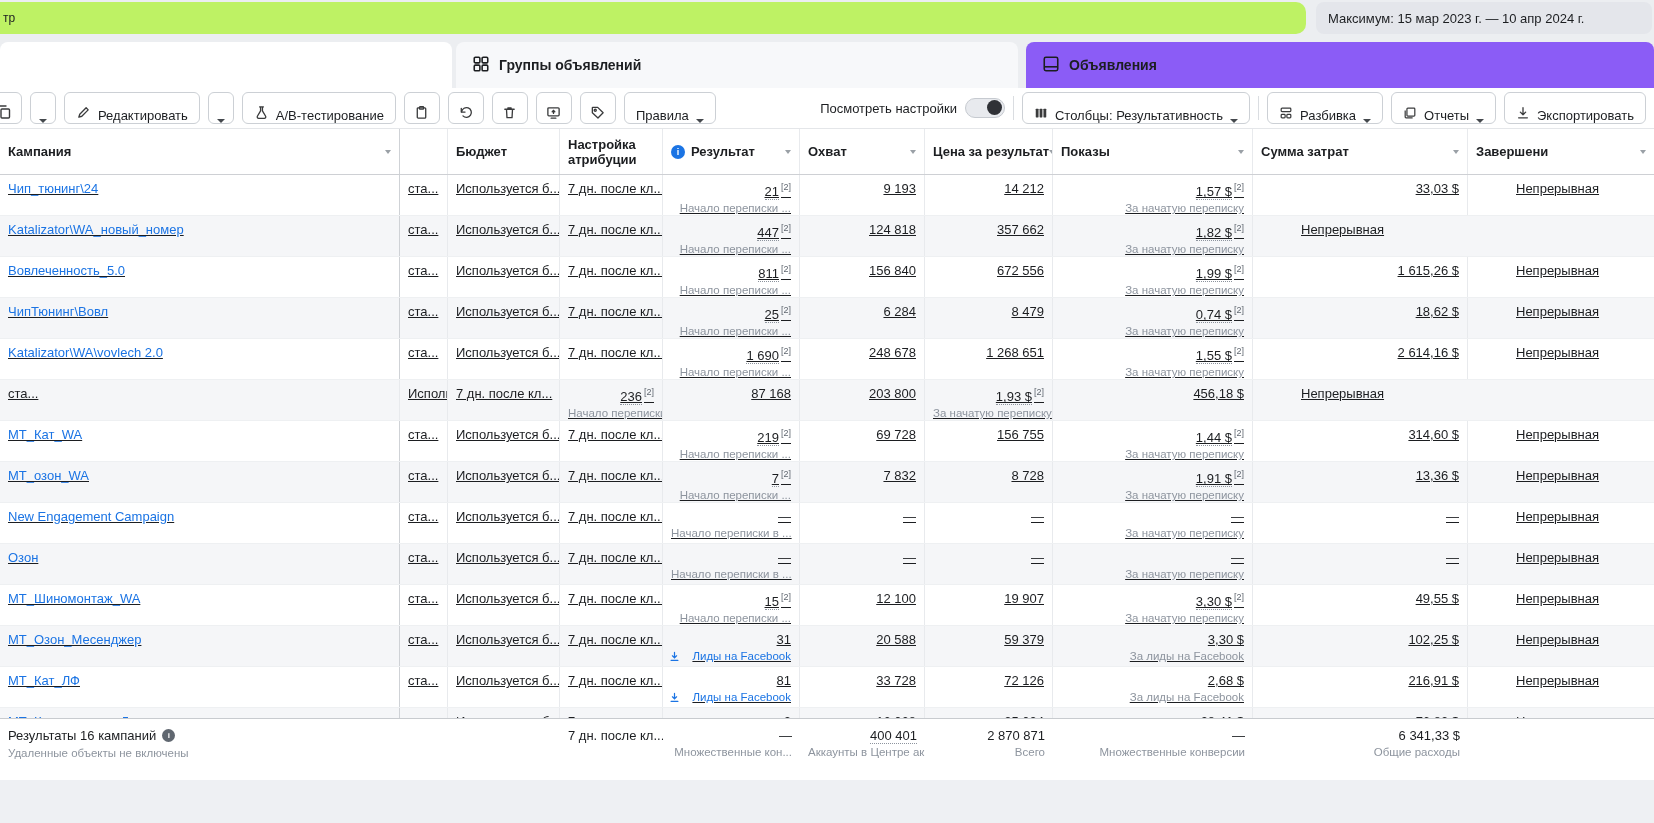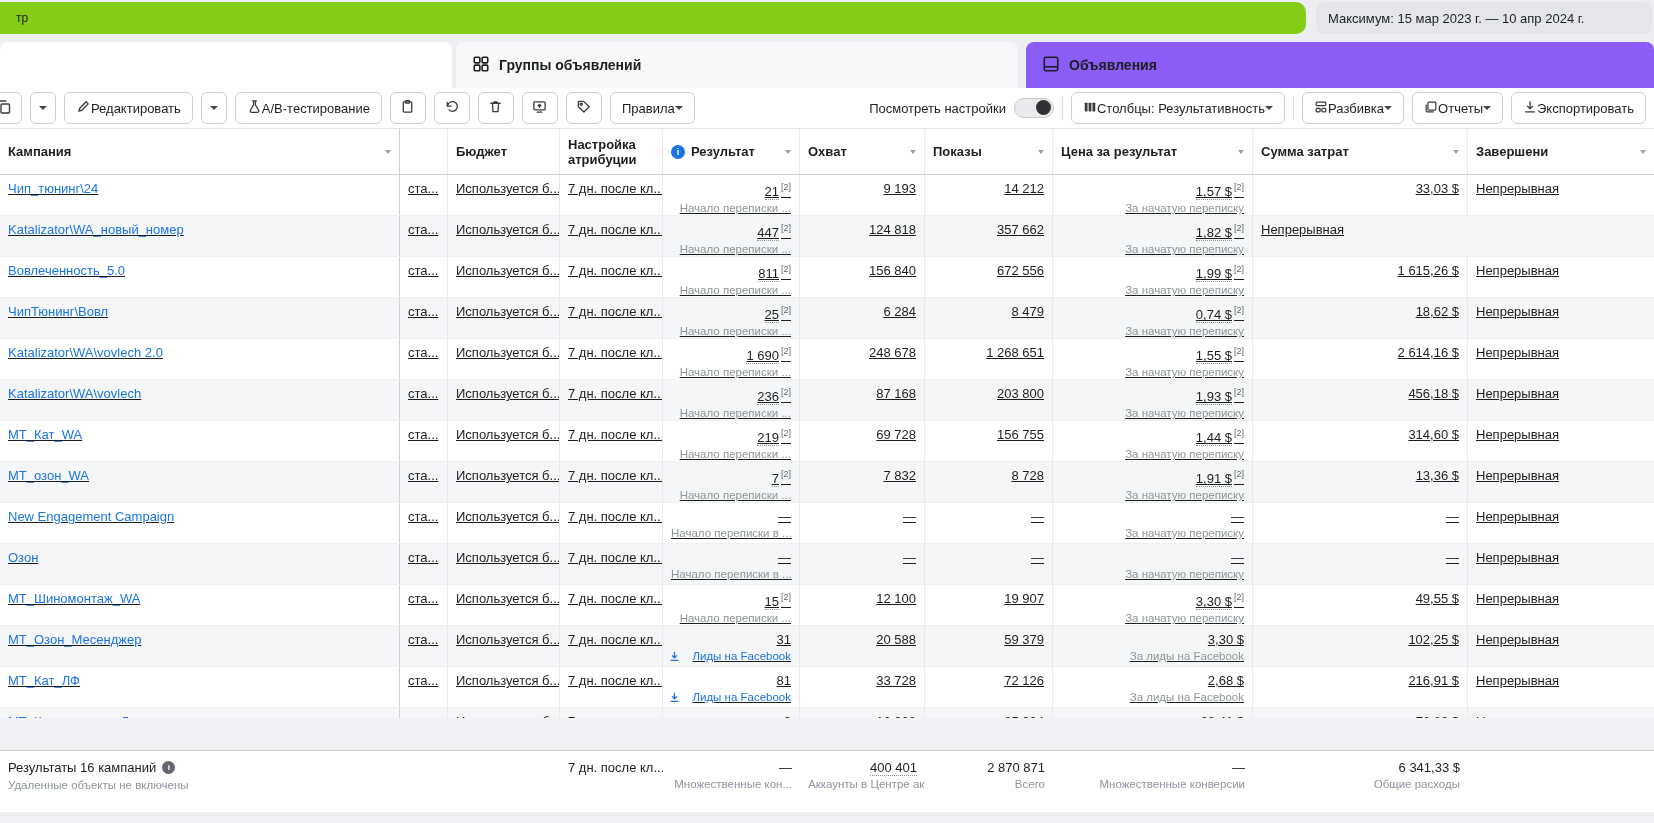--- a/index.html
+++ b/index.html
@@ -2,35 +2,35 @@
 <html><head>
 <meta charset="utf-8">
 <style>
   * { box-sizing: border-box; margin: 0; padding: 0; }
   html,body { width:1654px; height:823px; overflow:hidden; }
   body { font-family:"Liberation Sans", sans-serif; background:#f0f2f5; color:#1c1e21; }
   .page { width:1654px; height:823px; display:flex; flex-direction:column; overflow:hidden; }
 
   
   .topbar { height:36px; background:#eceef1; display:flex; align-items:center; flex:none; }
-  .search-area { flex:1; height:32px; background:#84cc16; border-radius:0 10px 10px 0; display:flex; align-items:center; padding-left:16px; }
+  .search-area { flex:1; height:32px; background:#bef264; border-radius:0 10px 10px 0; display:flex; align-items:center; padding-left:3px; }
   .search-text { font-size:12px; color:#1c1e21; }
   .date-chip { width:336px; height:32px; margin:0 2px 0 10px; background:#e4e6eb; border-radius:8px; display:flex; align-items:center; padding:0 12px; font-size:13px; white-space:nowrap; cursor:pointer; }
 
   
   .tabbar { height:52px; background:#eceef1; display:flex; align-items:flex-end; flex:none; }
   .tab { height:46px; border-radius:8px 8px 0 0; display:flex; align-items:center; gap:9px; padding:0 16px; font-size:14px; font-weight:bold; cursor:pointer; }
   .tab-campaigns { width:452px; background:#fff; margin-right:4px; }
   .tab-adsets { width:562px; background:#f7f8fa; margin-right:8px; }
   .tab-ads { flex:1; background:#8b5cf6; }
   .tab svg { flex:none; }
 
   
   .toolbar { height:40px; background:#fff; display:flex; align-items:center; gap:8px; padding:0 8px 0 0; flex:none; }
-  .btn { height:32px; background:#fff; border:1px solid #ccd0d5; border-radius:6px; display:inline-flex; align-items:center; padding:0 11px; font-size:13px; color:#1c1e21; white-space:nowrap; cursor:pointer; flex:none; }
+  .btn { height:32px; background:#fff; border:1px solid #ccd0d5; border-radius:6px; display:inline-flex; align-items:flex-end; gap:7px; padding:0 11px; font-size:13px; color:#1c1e21; white-space:nowrap; cursor:pointer; flex:none; }
   .btn.icon-only { width:36px; justify-content:center; padding:0; }
   .btn.split-caret { width:26px; justify-content:center; padding:0; }
   .first-cut { margin-left:-14px; }
   .caret { display:inline-block; width:0; height:0; border-left:4px solid transparent; border-right:4px solid transparent; border-top:4.5px solid #44484d; }
   .vdiv { width:1px; height:24px; background:#dadde1; flex:none; }
   .plain-label { font-size:13px; white-space:nowrap; }
   .toggle { width:40px; height:20px; border-radius:10px; background:#e8eaee; border:1px solid #c6cad0; position:relative; flex:none; cursor:pointer; }
   .toggle .knob { position:absolute; right:2px; top:1px; width:15px; height:15px; border-radius:50%; background:#2f3136; }
   .push-right { margin-left:auto; }
 
@@ -42,33 +42,33 @@
   .th:last-child { border-right:none; }
   .th.strong-right { border-right:1px solid #cfd2d6; }
   .sortc { margin-left:auto; border-left:3.5px solid transparent; border-right:3.5px solid transparent; border-top:4px solid #9aa0a6; width:0; height:0; flex:none; }
   .info-i { display:inline-flex; align-items:center; justify-content:center; width:14px; height:14px; border-radius:50%; background:#1b74e4; color:#fff; font-size:9px; font-weight:bold; margin-right:6px; flex:none; }
   .info-dark { display:inline-flex; align-items:center; justify-content:center; width:13px; height:13px; border-radius:50%; background:#606770; color:#fff; font-size:8px; font-weight:bold; margin-left:6px; flex:none; }
 
   .tbody { height:543px; overflow:hidden; background:#fff; flex:none;text-decoration:underline; }
   .row { height:41px; border-bottom:1px solid #eef0f2; cursor:pointer; }
   .row:nth-child(even) { background:#f5f6f8; }
   .cell { padding:6px 8px 0; border-right:1px solid #e8eaed; overflow:hidden; white-space:nowrap; font-size:13px; line-height:15px; }
-  .cell:last-child { border-right:none; }
+  .cell:last-child { border-right:none;margin-left:40px; }
   .c-campaign { border-right:1px solid #cfd2d6; }
   .clink { color:#1b74e4; text-decoration:none; cursor:pointer; }
   .num { text-align:right; }
   .val { font-size:13px; color:#1c1e21; }
   .dotted { border-bottom:1px dotted #8d949e; cursor:pointer; }
   sup { font-size:9px; color:#606770; margin-left:2px; position:relative; top:-1px; }
   .sub { font-size:11.5px; color:#8d949e; margin-top:3px; line-height:13px; }
   .link-sub { color:#1b74e4; display:flex; align-items:center; justify-content:flex-end; gap:12px; cursor:pointer; }
   .link-sub svg { flex:none; }
 
   
-  .tfoot { background:#fff; border-top:1px solid #c8cbcf; height:62px; flex:none;margin-top:32px; }
+  .tfoot { background:#fff; border-top:1px solid #c8cbcf; height:62px; flex:none; }
   .fcell { padding:9px 8px 0; overflow:hidden; white-space:nowrap; font-size:13px; }
   .ftitle { display:flex; align-items:center; font-size:13px; }
   .fsub { font-size:11.5px; color:#8d949e; margin-top:4px; }
   .bottom-fill { flex:1; background:#eef0f3; }
 </style>
 </head>
 <body>
 
 <div class="page">
 
@@ -229,28 +229,28 @@
     <div class="th">
       <span class="info-i">i</span>
       <span>Результат</span>
       <span class="sortc"></span>
     </div>
     <div class="th">
         <span>Охват</span>
         <span class="sortc"></span>
       </div>
     <div class="th">
+        <span>Цена за результат</span>
+        <span class="sortc"></span>
+      </div>
+    <div class="th">
         <span>Показы</span>
         <span class="sortc"></span>
       </div>
     <div class="th">
-        <span>Цена за результат</span>
-        <span class="sortc"></span>
-      </div>
-    <div class="th">
         <span>Сумма затрат</span>
         <span class="sortc"></span>
       </div>
     <div class="th">
         <span>Завершени</span>
         <span class="sortc"></span>
       </div>
   </div>
 
   <div class="tbody">
@@ -337,21 +337,20 @@
         <div class="cell num"><span class="val">248 678</span></div>
         <div class="cell num"><span class="val">1 268 651</span></div>
         <div class="cell num">
           <div><span class="val dotted">1,55 $</span><sup>[2]</sup></div>
           <div class="sub">За начатую переписку</div>
         </div>
         <div class="cell num"><span class="val">2 614,16 $</span></div>
         <div class="cell">Непрерывная</div>
       </div>
       <div class="tgrid row">
-        <div class="cell c-campaign"><a class="clink">Katalizator\WA\vovlech</a></div>
         <div class="cell">ста...</div>
         <div class="cell">Используется б...</div>
         <div class="cell">7 дн. после кл...</div>
         <div class="cell num">
           <div><span class="val dotted">236</span><sup>[2]</sup></div>
           <div class="sub">Начало переписки ...</div>
         </div>
         <div class="cell num"><span class="val">87 168</span></div>
         <div class="cell num"><span class="val">203 800</span></div>
         <div class="cell num">

